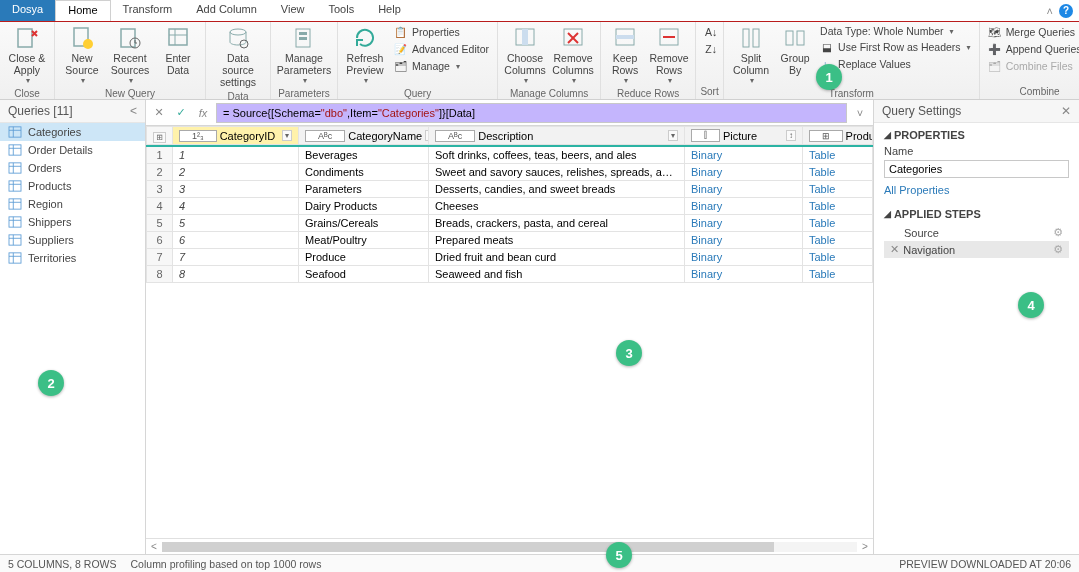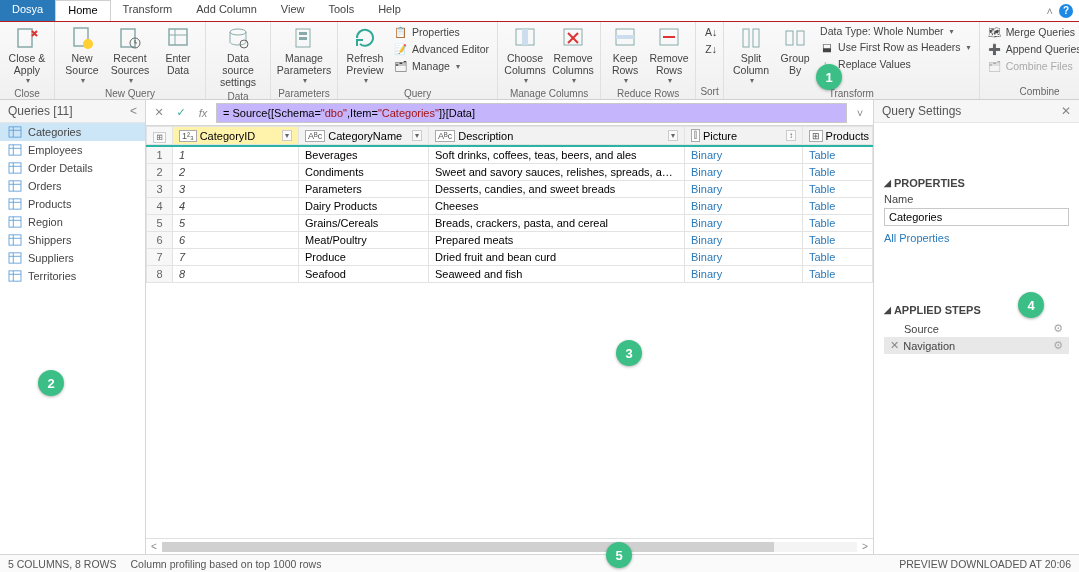--- a/index.html
+++ b/index.html
@@ -47,34 +47,34 @@
 .fb-input .kw { color: #a31515; }
 .fb-expand { width: 18px; text-align: center; color: #888; cursor: pointer; }
 
 .grid-wrap { flex: 1; overflow: auto; position: relative; }
 table.grid { border-collapse: collapse; width: 100%; table-layout: fixed; }
 table.grid th, table.grid td { border: 1px solid #e3e3e3; padding: 2px 6px; font-size: 11px; text-align: left; white-space: nowrap; overflow: hidden; text-overflow: ellipsis; }
 table.grid th { background: #f2f2f2; font-weight: normal; position: relative; }
 table.grid th.selected { background: #fff2ab; }
 table.grid .rownum { width: 24px; text-align: center; background: #f7f7f7; color: #666; }
 .col-head { display: flex; align-items: center; gap: 3px; }
-.type-badge { font-size: 9px; padding: 0 2px; border: 1px solid #aaa; background: #fff; color: #555; }
+.type-badge { font-size: 9px; padding: 0 12px; border: 1px solid #aaa; background: #fff; color: #555; }
 .filter-btn { margin-left: auto; font-size: 8px; color: #666; padding: 0 2px; border: 1px solid #ccc; background: #fafafa; }
 .green-underline td { border-bottom: 2px solid #2bb3a3 !important; }
 .link { color: #2a7ab9; cursor: pointer; }
 td.num { text-align: right; font-style: italic; color: #444; }
 
 
 .hscroll { height: 16px; display: flex; align-items: center; border-top: 1px solid #e0e0e0; }
 .hscroll .arrow { width: 16px; text-align: center; color: #888; cursor: pointer; font-size: 10px; }
 .hscroll .track { flex: 1; height: 10px; background: #f4f4f4; position: relative; }
 .hscroll .thumb { position: absolute; left: 0; width: 88%; height: 100%; background: #d0d0d0; }
 
 
-.settings-pane { width: 206px; border-left: 1px solid #d6d6d6; display: flex; flex-direction: column; background: #fff; gap: 48px; }
+.settings-pane { width: 206px; border-left: 1px solid #d6d6d6; display: flex; flex-direction: column; background: #fff; }
 .sp-header { display: flex; align-items: center; justify-content: space-between; padding: 4px 8px; border-bottom: 1px solid #e6e6e6; font-size: 12px; color: #555; background: #f6f6f6; }
 .sp-section { padding: 6px 10px; }
 .sp-section h4 { font-size: 11px; font-weight: bold; color: #444; margin-bottom: 4px; }
 .collapse-tri { display: inline-block; transform: translateY(-1px); margin-right: 3px; font-size: 9px; }
 .name-input { width: 100%; border: 1px solid #c8c8c8; padding: 2px 4px; font-size: 11px; }
 .step { padding: 2px 6px; cursor: pointer; display: flex; align-items: center; gap: 4px; font-size: 11px; color: #444; }
 .step.selected { background: #e8e8e8; }
 .step .gear { margin-left: auto; color: #aaa; font-size: 11px; }
 
 
@@ -344,28 +344,20 @@
       <span style="cursor:pointer;color:#888">&lt;</span>
     </div>
     <div class="qlist" id="qlist">
         <div class="qitem selected">
           <svg class="qicon" viewBox="0 0 16 14">
             <rect x="1" y="1" width="14" height="12" fill="none" stroke="#5b9bd5"></rect>
             <line x1="1" y1="5" x2="15" y2="5" stroke="#5b9bd5"></line>
             <line x1="6" y1="1" x2="6" y2="13" stroke="#5b9bd5"></line>
           </svg>
           <span>Categories</span>
-        </div>
-        <div class="qitem">
-          <svg class="qicon" viewBox="0 0 16 14">
-            <rect x="1" y="1" width="14" height="12" fill="none" stroke="#5b9bd5"></rect>
-            <line x1="1" y1="5" x2="15" y2="5" stroke="#5b9bd5"></line>
-            <line x1="6" y1="1" x2="6" y2="13" stroke="#5b9bd5"></line>
-          </svg>
-          <span>Employees</span>
         </div>
         <div class="qitem">
           <svg class="qicon" viewBox="0 0 16 14">
             <rect x="1" y="1" width="14" height="12" fill="none" stroke="#5b9bd5"></rect>
             <line x1="1" y1="5" x2="15" y2="5" stroke="#5b9bd5"></line>
             <line x1="6" y1="1" x2="6" y2="13" stroke="#5b9bd5"></line>
           </svg>
           <span>Order Details</span>
         </div>
         <div class="qitem">

